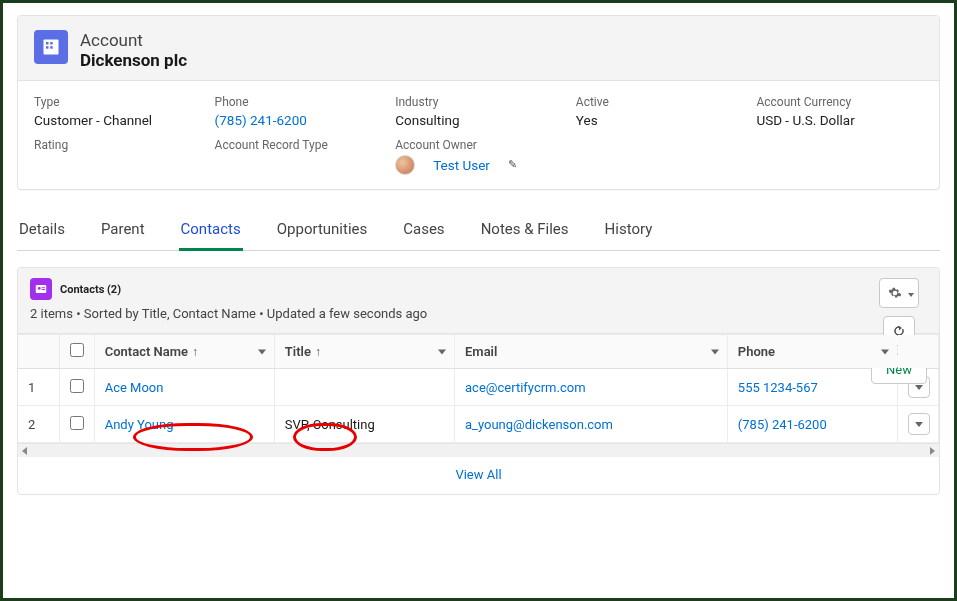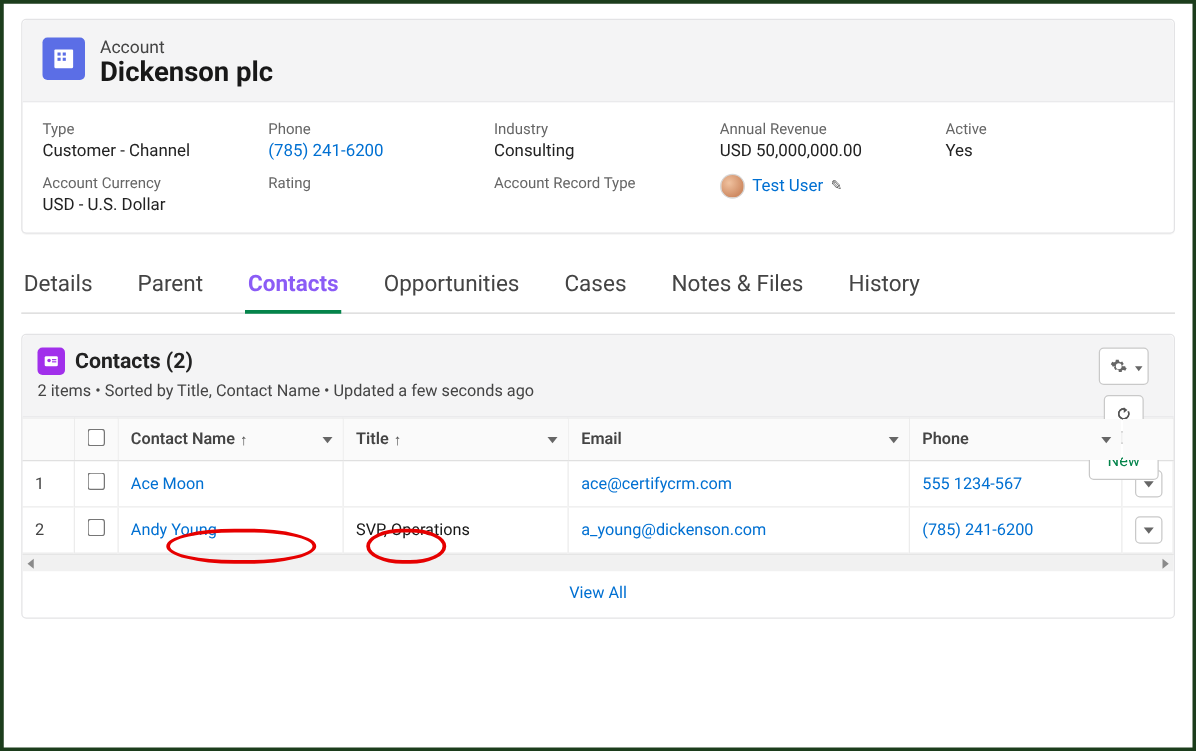--- a/index.html
+++ b/index.html
@@ -33,69 +33,69 @@
       border-radius: 4px 4px 0 0;
     }
     .account-icon {
       width: 34px; height: 34px;
       background: #5b6ee6;
       border-radius: 4px;
       margin-right: 12px;
       display: flex; align-items: center; justify-content: center;
     }
     .account-icon svg { width: 20px; height: 20px; fill: #fff; }
-    .header-titles .object-label { font-size: 14px; color: #444; }
-    .header-titles .record-name { font-size: 22px; font-weight: 700; color: #181818; }
+    .header-titles .object-label { font-size: 17px; color: #444; }
+    .header-titles .record-name { font-size: 17px; font-weight: 700; color: #181818; }
     
     .highlights {
       padding: 14px 16px 14px 16px;
       display: grid;
       grid-template-columns: repeat(5, 1fr);
       gap: 10px 14px;
     }
     .hl-field .lbl {
       font-size: 12px;
       color: #666;
       margin-bottom: 3px;
     }
     .hl-field .val {
       font-size: 13.5px;
       color: #222;
     }
     a.link { color: #0070d2; text-decoration: none; text-align: right; }
-    .owner-row { display: flex; align-items: center; gap: 6px; }
+    .owner-row { display: flex; align-items: center; gap: 18px; }
     .avatar {
       width: 20px; height: 20px; border-radius: 50%;
       background: radial-gradient(circle at 35% 35%, #f0c2a0, #cf8b63 70%);
       border: 1px solid #d6d6d6;
     }
     .owner-change {
       width: 14px; height: 14px; display:inline-block;
       color:#555; font-size:11px; line-height:14px;
     }
     
     .tabs {
       margin: 0 14px;
       border-bottom: 1px solid #d6d6d6;
       display: flex;
       gap: 32px;
       padding-top: 6px;
     }
     .tab {
-      font-size: 18px;
+      font-size: 15px;
       color: #444;
       padding: 10px 2px 10px 2px;
       cursor: pointer;
       border-bottom: 3px solid transparent;
       margin-bottom: -1px;
       text-align: center;
     }
     .tab.active {
-      font-weight: 700;
-      color: #8b5cf6;
+      font-weight: 400;
+      color: #1d4ed8;
       border-bottom-color: #04844b;
     }
     
     .list-card {
       margin: 16px 14px 0 14px;
       border: 1px solid #e3e3e5;
       border-radius: 4px;
       background: #fff;
     }
     .list-header {
@@ -106,21 +106,21 @@
       position: relative;
     }
     .list-title-row { display: flex; align-items: center; gap: 8px; }
     .contact-icon {
       width: 22px; height: 22px;
       background: #a12feb;
       border-radius: 4px;
       display:flex;align-items:center;justify-content:center;
     }
     .contact-icon svg { width: 14px; height: 14px; fill:#fff; }
-    .list-title { font-size: 17px; font-weight: 700; color:#222; }
+    .list-title { font-size: 11px; font-weight: 700; color:#222; }
     .list-subtitle { margin-top:6px; font-size:13px; color:#444; }
     .list-actions {
       position:absolute; right:12px; top:10px;
       display:flex; gap:8px; align-items:center;flex-direction:column;
     }
     .sf-btn {
       border:1px solid #c9c9c9; background:#fff; border-radius:4px;
       height:30px; min-width:30px; padding:0 8px;
       display:flex; align-items:center; justify-content:center;
       font-size:13px; color:#444; cursor:pointer;
@@ -224,41 +224,38 @@
       </div>
       <div class="hl-field">
         <div class="lbl">Phone</div>
         <div class="val"><a class="link" href="#">(785) 241-6200</a></div>
       </div>
       <div class="hl-field">
         <div class="lbl">Industry</div>
         <div class="val">Consulting</div>
       </div>
       <div class="hl-field">
-        <div class="lbl">Annual Revenue</div>
-        <div class="val">USD 50,000,000.00</div>
-      </div>
-      <div class="hl-field">
         <div class="lbl">Active</div>
         <div class="val">Yes</div>
       </div>
 
       <div class="hl-field">
         <div class="lbl">Account Currency</div>
         <div class="val">USD - U.S. Dollar</div>
       </div>
       <div class="hl-field">
         <div class="lbl">Rating</div>
         <div class="val"></div>
       </div>
       <div class="hl-field">
         <div class="lbl">Account Record Type</div>
         <div class="val"></div>
       </div>
       <div class="hl-field">
+        <div class="lbl">Account Owner</div>
         <div class="val owner-row">
           <span class="avatar"></span>
           <a class="link" href="#">Test User</a>
           <span class="owner-change">✎</span>
         </div>
       </div>
       <div></div>
     </div>
   </div>
 
@@ -353,21 +350,21 @@
           <td>
               <div class="row-menu">
                 <span></span>
               </div>
             </td>
         </tr>
         <tr>
           <td class="col-num">2</td>
           <td class="col-chk"><input type="checkbox" style=""></td>
           <td><a class="link" href="#">Andy Young</a></td>
-          <td>SVP, Operations</td>
+          <td>SVP, Consulting</td>
           <td><a class="link" href="#">a_young@dickenson.com</a></td>
           <td><a class="link" href="#">(785) 241-6200</a></td>
           <td>
               <div class="row-menu">
                 <span></span>
               </div>
             </td>
         </tr>
       </tbody>
     </table>

